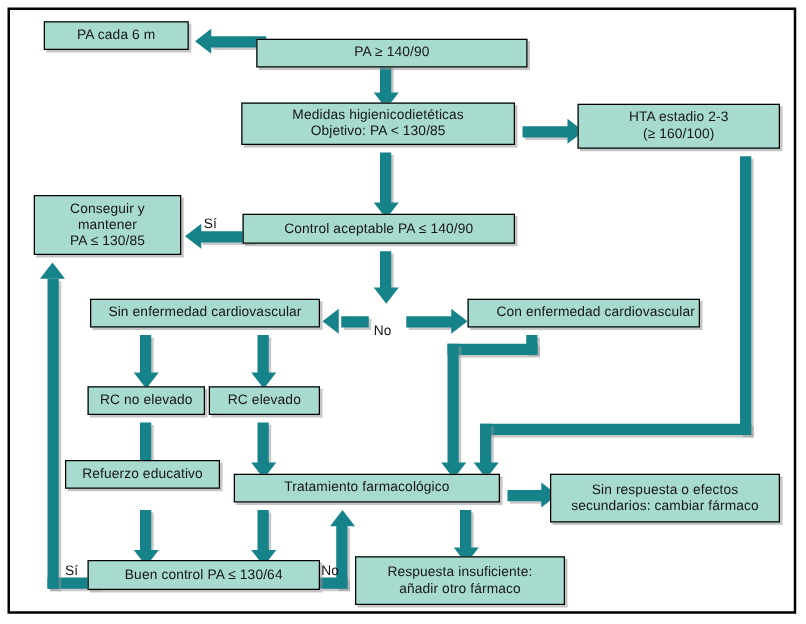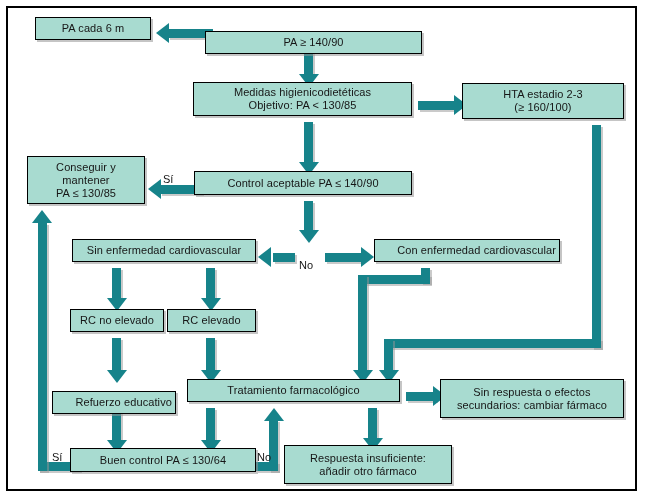--- a/index.html
+++ b/index.html
@@ -201,21 +201,21 @@
     </div>
 
     <div class="node" style="left:62px; top:301px; width:94px; height:23px;">
       <span class="txt">RC no elevado</span>
     </div>
 
     <div class="node" style="left:159px; top:301px; width:89px; height:23px;">
       <span class="txt">RC elevado</span>
     </div>
 
-    <div class="node" style="left:44px; top:383px; width:124px; height:23px;text-align:right;">
+    <div class="node" style="left:44px; top:360px; width:124px; height:23px;">
       <span class="txt">Refuerzo educativo</span>
     </div>
 
     <div class="node" style="left:179px; top:371px; width:213px; height:23px;">
       <span class="txt">Tratamiento farmacológico</span>
     </div>
 
     <div class="node" style="left:432px; top:371px; width:184px; height:39px;">
       <span class="txt">Sin respuesta o efectos
 secundarios: cambiar fármaco</span>

